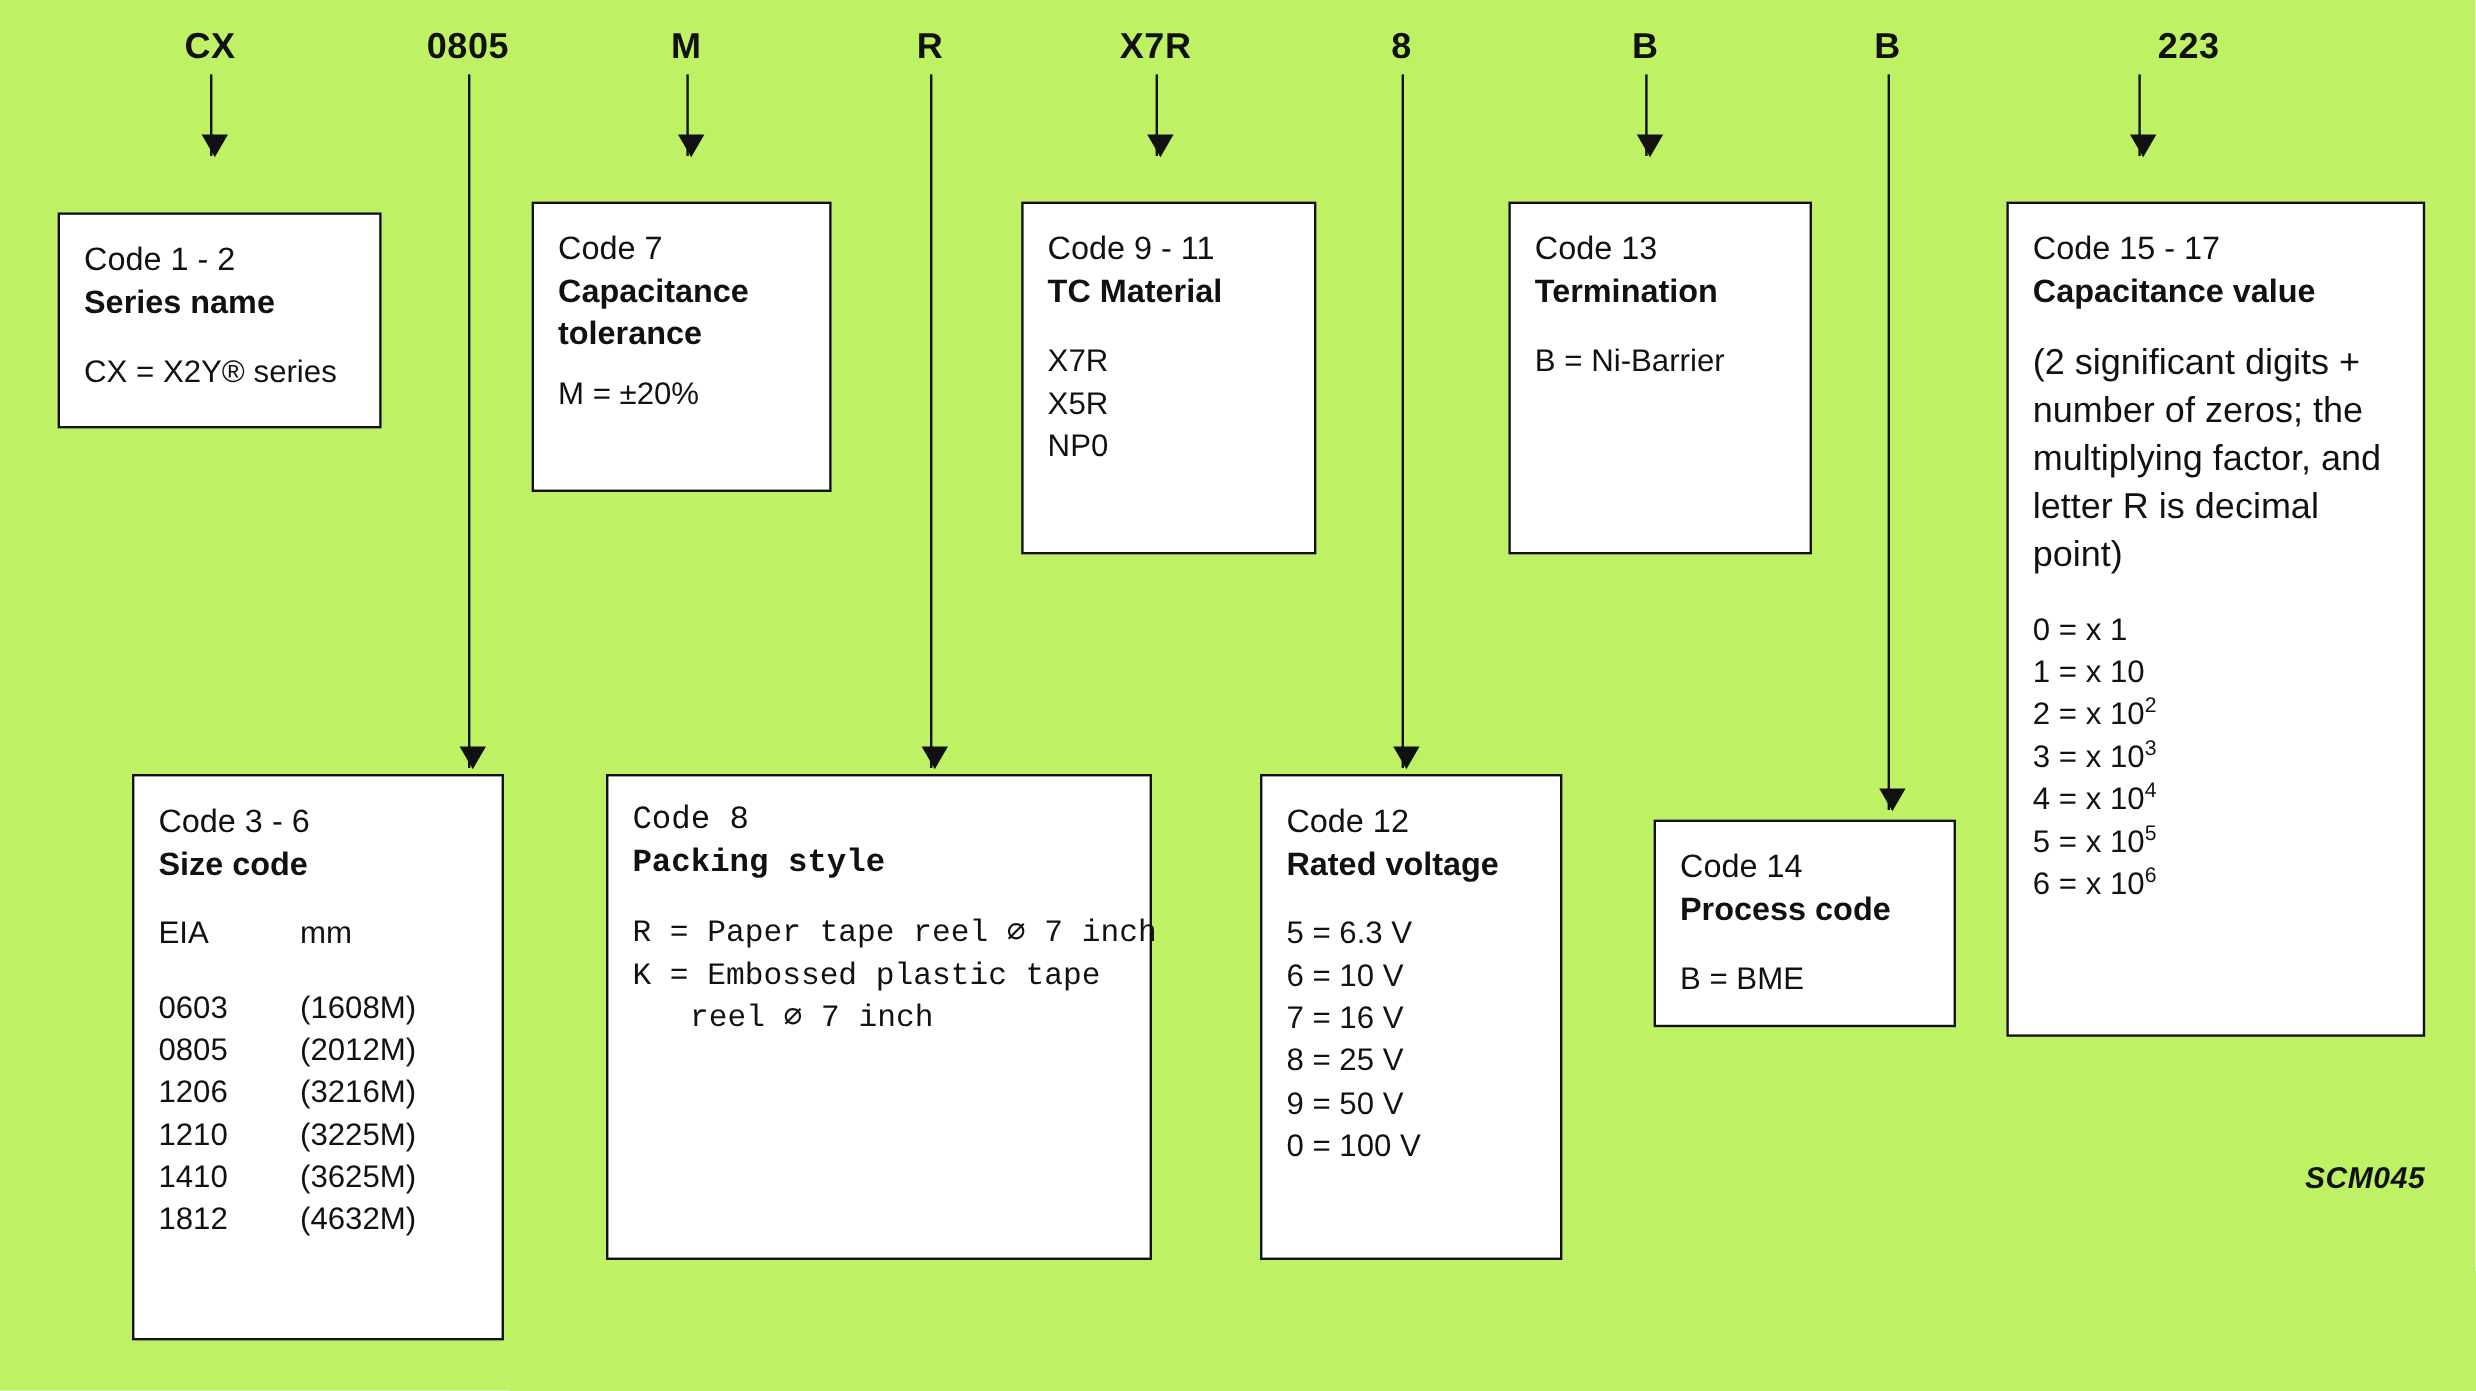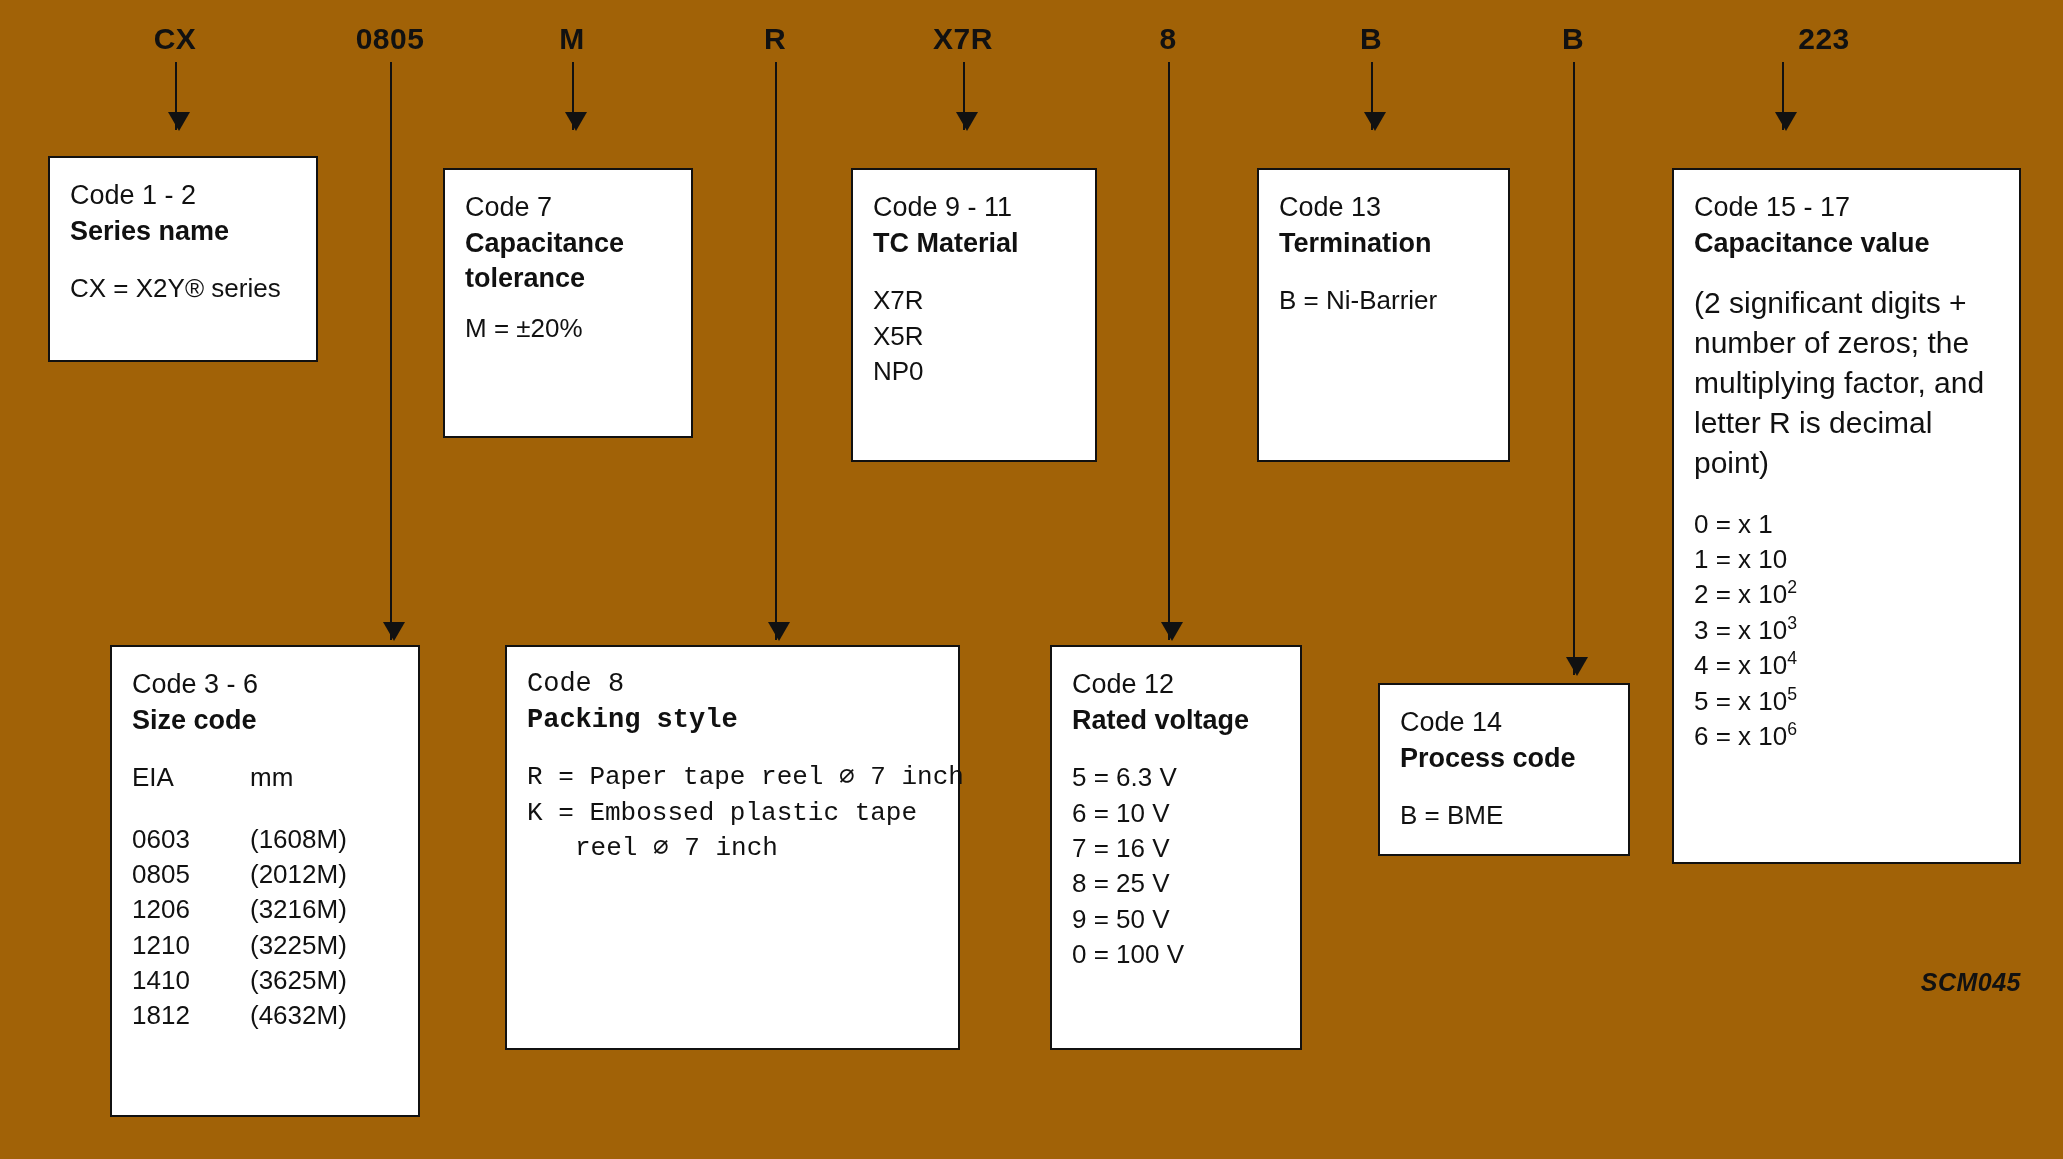--- a/index.html
+++ b/index.html
@@ -4,21 +4,21 @@
 <style>
   html, body {
     margin: 0;
     padding: 0;
     background: #ffffff;
   }
   #canvas {
     position: relative;
     width: 2063px;
     height: 1159px;
-    background: #a16207;
+    background: #bef264;
     font-family: "Liberation Sans", sans-serif;
     color: #111111;
     overflow: hidden;
   }
 
   
   .pn-code {
     position: absolute;
     font-weight: bold;
     font-size: 30px;
@@ -165,29 +165,29 @@
   <div class="arrow" style="left:775px; top:62px; height:578px;">
       <span class="head"></span>
     </div>
   <div class="arrow" style="left:1168px; top:62px; height:578px;">
       <span class="head"></span>
     </div>
   <div class="arrow" style="left:1573px; top:62px; height:613px;">
       <span class="head"></span>
     </div>
 
-  <div class="box" style="left:48px; top:156px; width:270px; height:206px;">
+  <div class="box" style="left:48px; top:177px; width:270px; height:180px;">
     <div class="box-code">Code 1 - 2</div>
     <div class="box-title">Series name</div>
     <div class="box-body">
       <div class="ln">CX = X2Y® series</div>
     </div>
   </div>
 
-  <div class="box" style="left:443px; top:168px; width:250px; height:270px;">
+  <div class="box" style="left:443px; top:168px; width:250px; height:242px;">
     <div class="box-code">Code 7</div>
     <div class="box-title">Capacitance</div>
     <div class="box-title">tolerance</div>
     <div class="box-body" style="margin-top:14px;">
       <div class="ln">M = ±20%</div>
     </div>
   </div>
 
   <div class="box" style="left:851px; top:168px; width:246px; height:294px;">
     <div class="box-code">Code 9 - 11</div>

